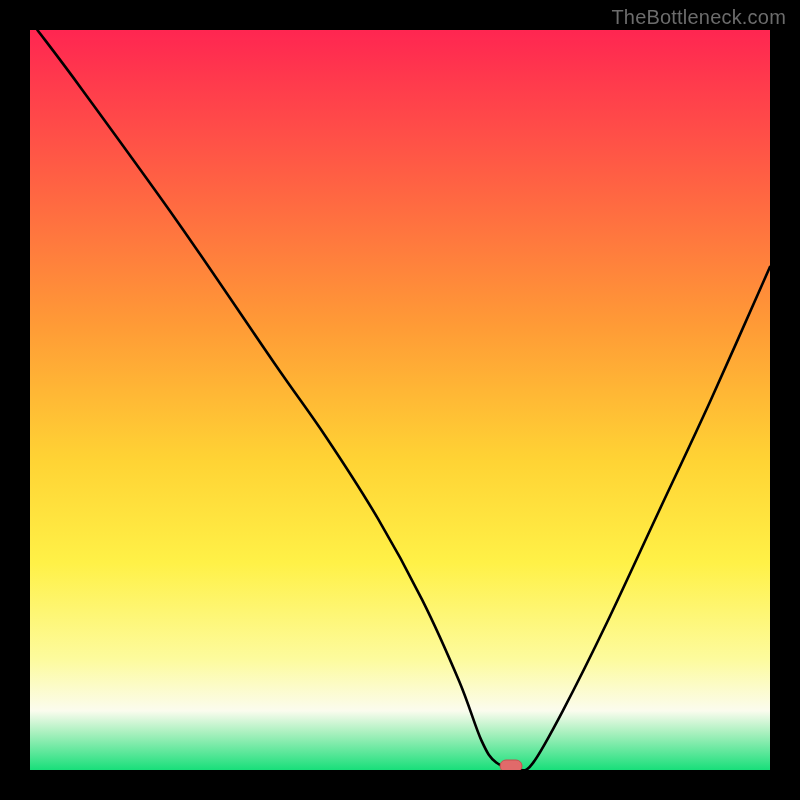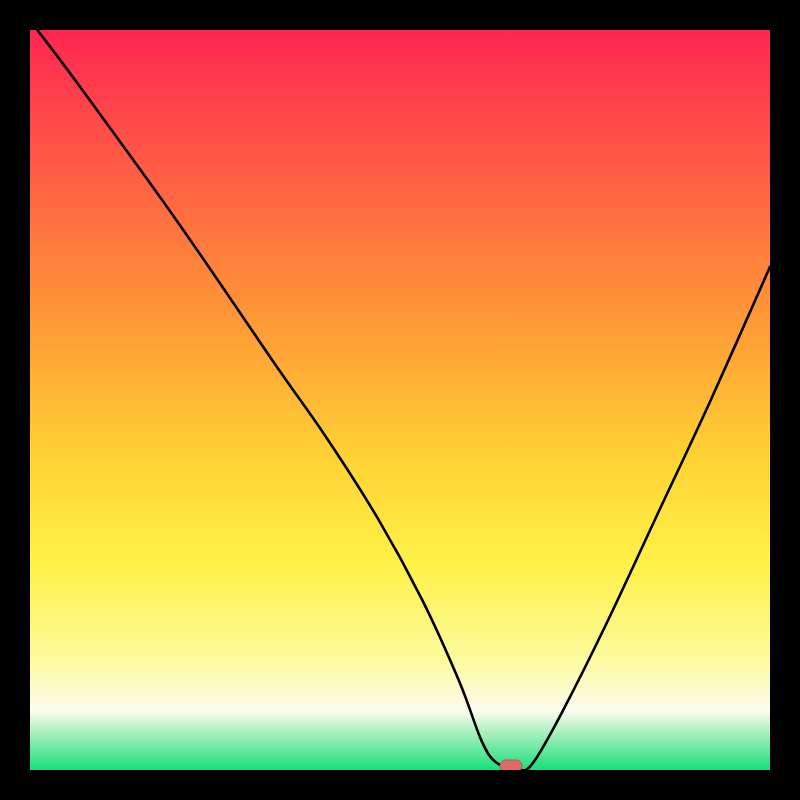--- a/index.html
+++ b/index.html
@@ -54,13 +54,14 @@
       </linearGradient>
     </defs>
 
     <rect x="0" y="0" width="740" height="740" fill="url(#bgGrad)"></rect>
 
     <path id="curvePath" d="M 7.4 0.0 C 14.8 9.9, 28.4 27.1, 51.8 59.2 C 75.2 91.3, 115.9 146.8, 148.0 192.4 C 180.1 238.0, 219.5 297.2, 244.2 333.0 C 268.9 368.8, 278.7 381.1, 296.0 407.0 C 313.3 432.9, 331.8 461.3, 347.8 488.4 C 363.8 515.5, 378.6 542.7, 392.2 569.8 C 405.8 596.9, 419.3 627.8, 429.2 651.2 C 439.1 674.6, 445.2 696.8, 451.4 710.4 C 457.6 724.0, 460.0 727.7, 466.2 732.6 C 472.4 737.5, 482.2 740.0, 488.4 740.0 C 494.6 740.0, 495.8 742.5, 503.2 732.6 C 510.6 722.7, 520.5 704.2, 532.8 680.8 C 545.1 657.4, 561.2 625.3, 577.2 592.0 C 593.2 558.7, 611.7 518.0, 629.0 481.0 C 646.3 444.0, 662.3 410.7, 680.8 370.0 C 699.3 329.3, 730.1 259.0, 740.0 236.8" fill="none" stroke="#000" stroke-width="2.6" stroke-linecap="round" stroke-linejoin="round"></path>
 
     <rect id="markerRect" x="470.0" y="730.0" width="22" height="12" rx="6" ry="6" fill="#e16a6a" stroke="#c94f4f" stroke-width="1"></rect>
   </svg>
 
+  <div class="watermark">TheBottleneck.com</div>
 </div>
 
 </body></html>

